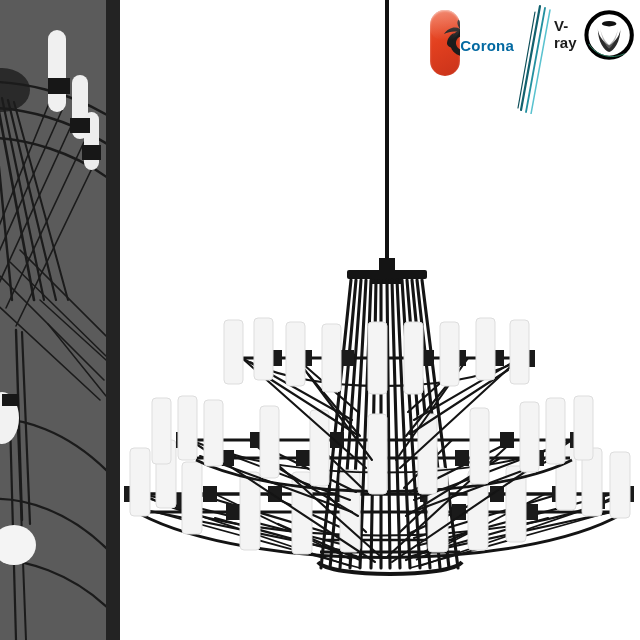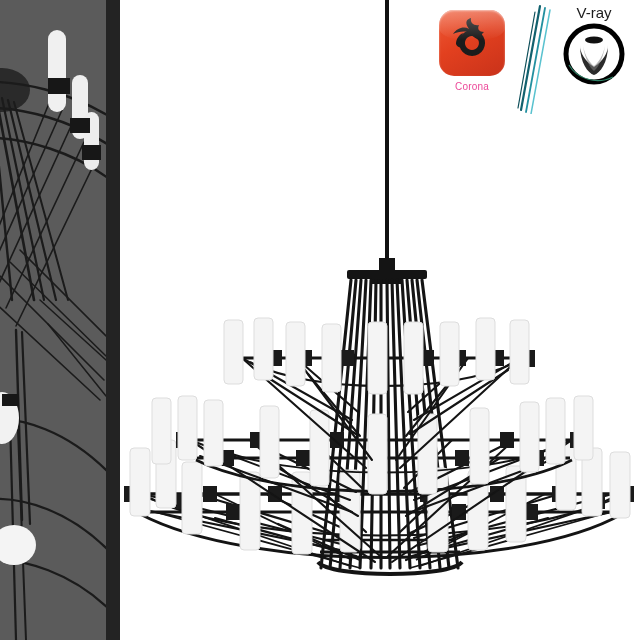--- a/index.html
+++ b/index.html
@@ -37,42 +37,42 @@
     position: absolute;
     right: 4px; top: 2px;
     width: 206px; height: 112px;
     display: flex;
     align-items: flex-start;
     z-index: 30;
   }
   .badge {
     position: relative;
     display: flex;
-    flex-direction: column;
     align-items: center;
+    font-weight: bold;
   }
   #corona-badge { width: 84px; margin-top: 8px; }
   #corona-icon {
     width: 66px; height: 66px;
     border-radius: 15px;
     background: linear-gradient(150deg, #ef5a36 0%, #e2401f 45%, #c9321a 100%);
     box-shadow: inset 0 1px 2px rgba(255,255,255,.55);
     position: relative;
     overflow: hidden;
   }
   #corona-icon .gloss {
     position: absolute; left: 0; top: 0;
     width: 100%; height: 46%;
     background: linear-gradient(180deg, rgba(255,255,255,.30), rgba(255,255,255,0));
     border-radius: 15px 15px 40% 40%;
   }
   #corona-label {
     margin-top: 5px;
-    font-size: 10px;
-    color: #ec4899;
+    font-size: 15px;
+    color: #0369a1;
     letter-spacing: .2px;
   }
   #badge-separator {
     width: 40px; height: 112px;
     position: relative;
     flex: 0 0 auto;
   }
   #vray-badge { width: 80px; margin-top: 2px; }
   #vray-label {
     font-size: 15px;

